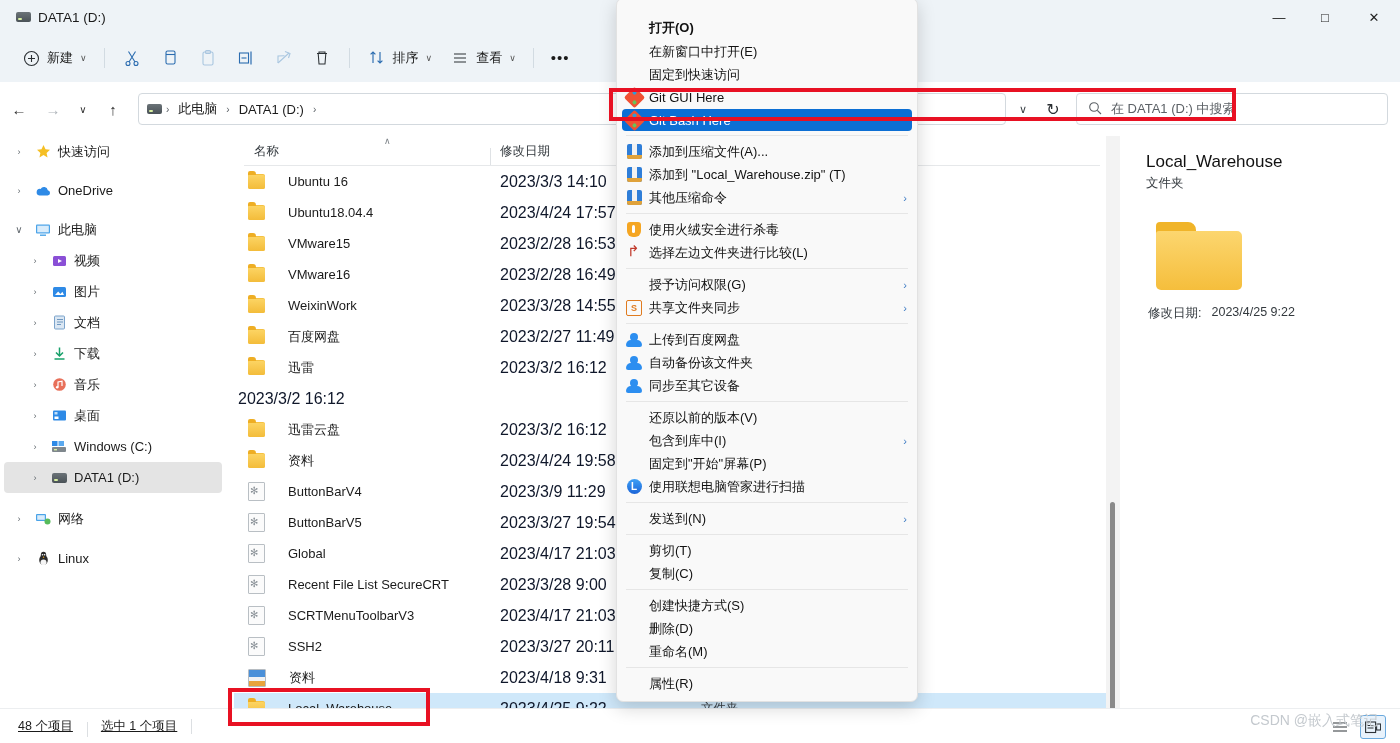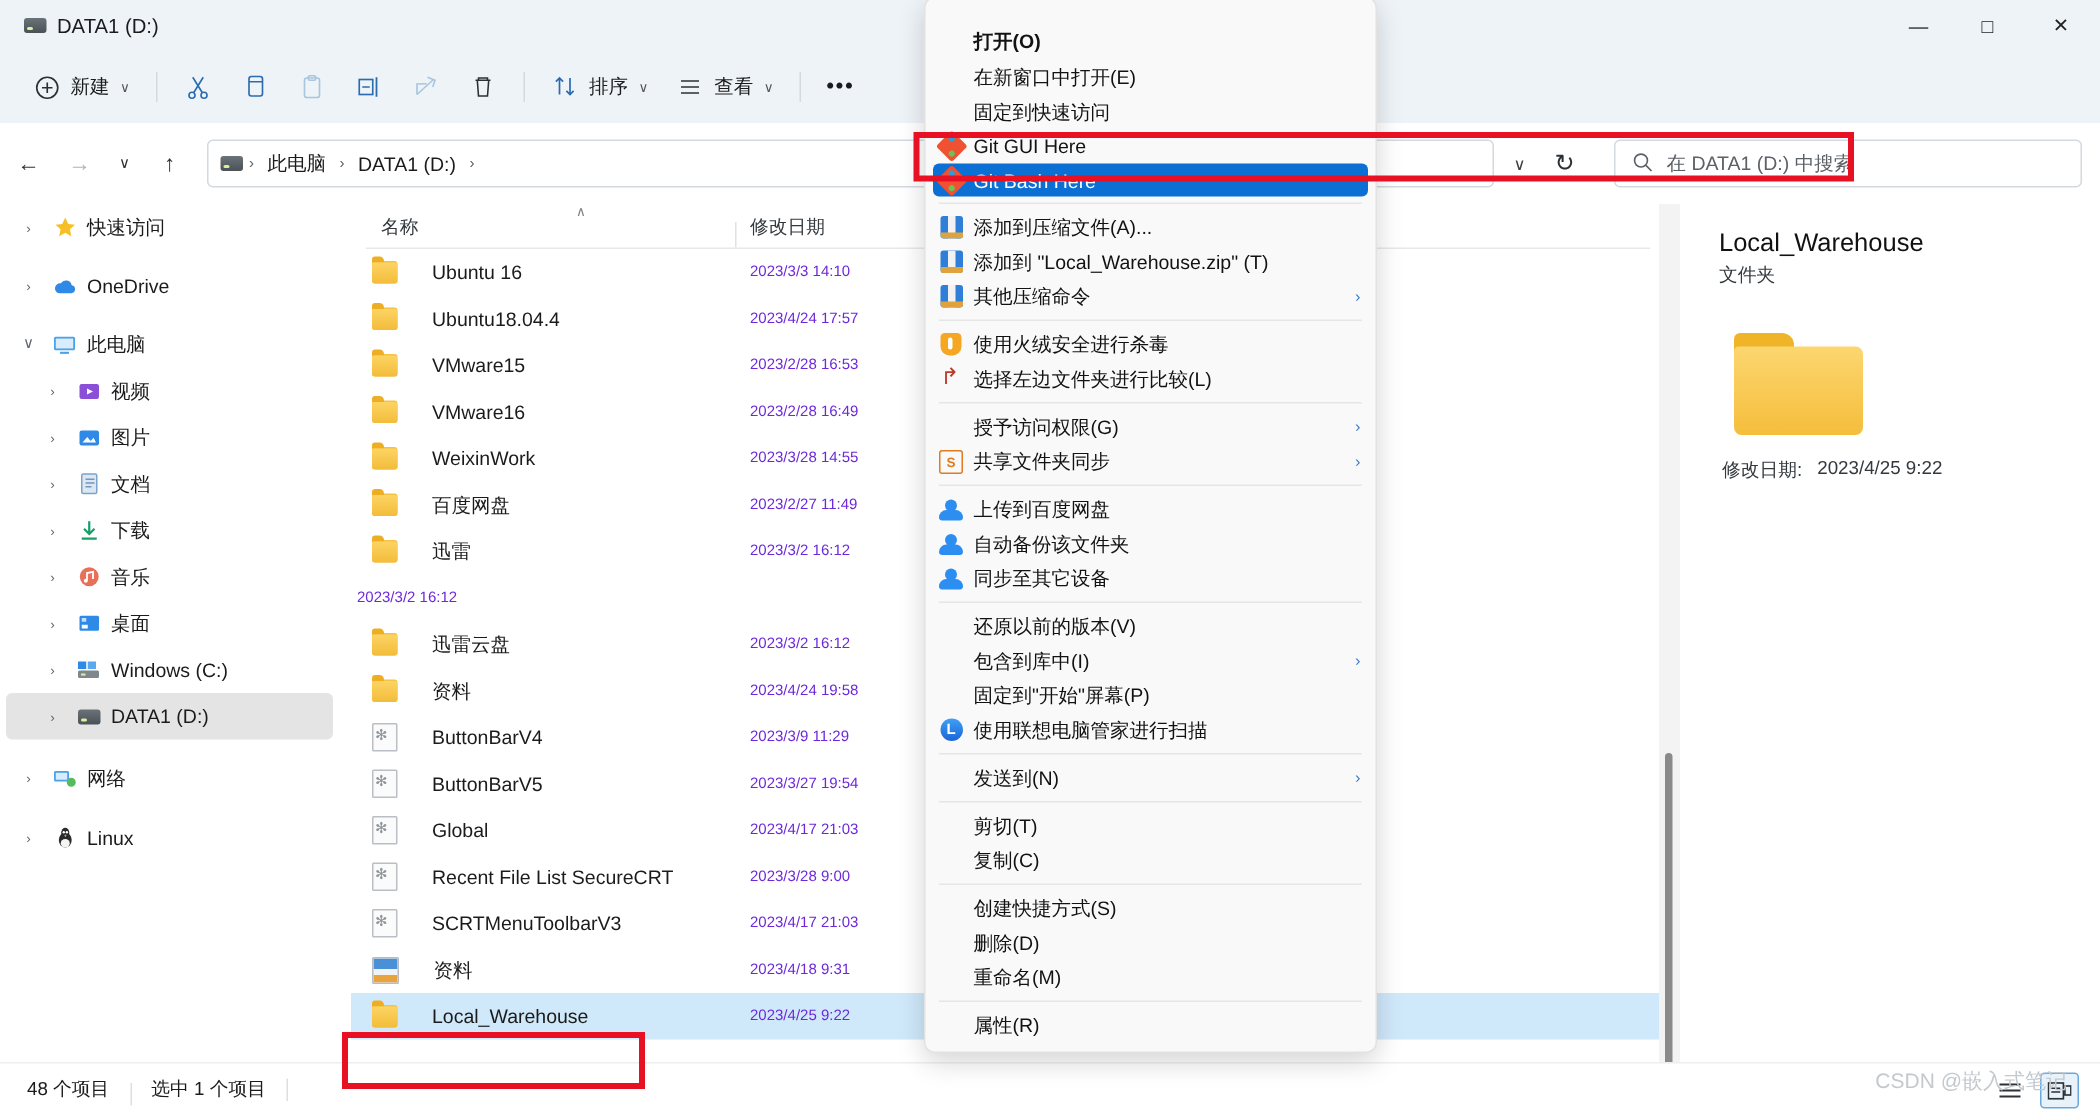--- a/index.html
+++ b/index.html
@@ -52,21 +52,21 @@
     margin-left:10px;height:32px;flex:1;border:1px solid #d3d9de;border-radius:4px;
     background:#fff;display:flex;align-items:center;padding:0 8px;box-sizing:border-box;gap:3px;
     max-width:868px;
   }
   .crumb{font-size:13px;color:#1b1b1b;padding:2px 5px;border-radius:3px;}
   .crumb-sep{font-size:10px;color:#5a6066;padding:0 1px;}
   .crumb-icons{display:flex;align-items:center;margin-left:auto;gap:2px;}
   .crumb-ic{width:26px;height:26px;display:flex;align-items:center;justify-content:center;color:#3a4045;font-size:11px;}
   .refreshbtn{width:34px;height:32px;display:flex;align-items:center;justify-content:center;color:#2b3034;font-size:15px;}
   .searchbox{
-    margin-left:16px;margin-right:12px;width:312px;height:32px;border:1px solid #d3d9de;border-radius:4px;
+    margin-left:6px;margin-right:12px;width:312px;height:32px;border:1px solid #d3d9de;border-radius:4px;
     display:flex;align-items:center;gap:9px;padding:0 11px;box-sizing:border-box;background:#fff;
   }
   .searchbox .ph{color:#5c6166;font-size:13px;}
 
   
   .sidebar{
     position:absolute;left:0;top:136px;width:226px;height:572px;background:#fff;
     overflow:hidden;
   }
   .nav-item{
@@ -85,21 +85,21 @@
   .colhdr:after{content:"";position:absolute;left:10px;right:20px;bottom:0;height:1px;background:#e6e8ea;}
   .ch-name{width:262px;padding-left:20px;box-sizing:border-box;position:relative;}
   .ch-sortmark{position:absolute;left:150px;top:-7px;font-size:9px;color:#7b8186;}
   .ch-date{width:205px;position:relative;padding-left:4px;box-sizing:border-box;}
   .ch-date:before{content:"";position:absolute;left:-6px;top:5px;width:1px;height:17px;background:#dfe2e5;}
   .ch-type{width:150px;}
 
   .row{display:flex;align-items:center;height:31px;font-size:13px;color:#1b1b1b;position:relative;}
   .row.sel{background:#cfe8fa;}
   .r-name{width:262px;display:flex;align-items:center;gap:23px;padding-left:14px;box-sizing:border-box;}
-  .r-date{width:205px;color:#6d28d9;font-size:10px;padding-left:4px;box-sizing:border-box;}
+  .r-date{width:205px;color:#0f172a;font-size:16px;padding-left:4px;box-sizing:border-box;}
   .r-type{width:150px;color:#3b4147;font-size:12.5px;}
   .nm{white-space:nowrap;overflow:hidden;}
 
   
   .ic{width:17px;height:15px;flex:none;position:relative;}
   .ic.folder{
     background:#f5c243;border-radius:0 2px 2px 2px;
   }
   .ic.folder:before{
     content:"";position:absolute;left:0;top:-3px;width:8px;height:4px;background:#eeae24;border-radius:2px 3px 0 0;
@@ -129,21 +129,21 @@
   .dt-folder .body{position:absolute;left:0;top:9px;width:86px;height:59px;background:linear-gradient(#fcd66f,#f5be3c);border-radius:3px 5px 5px 5px;}
   .dt-meta{position:absolute;left:1148px;top:305px;font-size:12.5px;color:#33393e;display:flex;gap:10px;}
 
   
   .statusbar{
     position:absolute;left:0;top:708px;width:1400px;height:35px;background:#fff;
     display:flex;align-items:center;border-top:1px solid #eceef0;
   }
   .st-item{font-size:12.5px;color:#1b1b1b;padding:0 14px;position:relative;}
   .st-item + .st-item:before{content:"";position:absolute;left:0;top:4px;width:1px;height:15px;background:#dcdfe2;}
-  .st-left{margin-left:4px;display:flex;align-items:center;}
+  .st-left{margin-left:4px;display:flex;align-items:center;text-decoration:underline;}
   .st-sep-end{width:1px;height:15px;background:#dcdfe2;}
   .viewtoggle{position:absolute;right:14px;top:6px;display:flex;gap:8px;align-items:center;}
   .vt{width:24px;height:22px;display:flex;align-items:center;justify-content:center;color:#2c3237;}
   .vt.on{border:1px solid #6aa9de;background:#e8f2fb;border-radius:3px;}
 
   .watermark{
     position:absolute;right:22px;top:712px;font-size:14px;color:#c4c9ce;white-space:nowrap;
   }
 
   
@@ -578,20 +578,28 @@
         <div class="row">
           <div class="r-name">
             <span class="ic cfg"></span>
             <span class="nm">SCRTMenuToolbarV3</span>
           </div>
           <div class="r-date">2023/4/17 21:03</div>
           <div class="r-type"></div>
         </div>
         <div class="row">
           <div class="r-name">
+            <span class="ic cfg"></span>
+            <span class="nm">SSH2</span>
+          </div>
+          <div class="r-date">2023/3/27 20:11</div>
+          <div class="r-type"></div>
+        </div>
+        <div class="row">
+          <div class="r-name">
             <span class="ic archive"></span>
             <span class="nm">资料</span>
           </div>
           <div class="r-date">2023/4/18 9:31</div>
           <div class="r-type"></div>
         </div>
         <div class="row sel">
           <div class="r-name">
             <span class="ic folder"></span>
             <span class="nm">Local_Warehouse</span>

